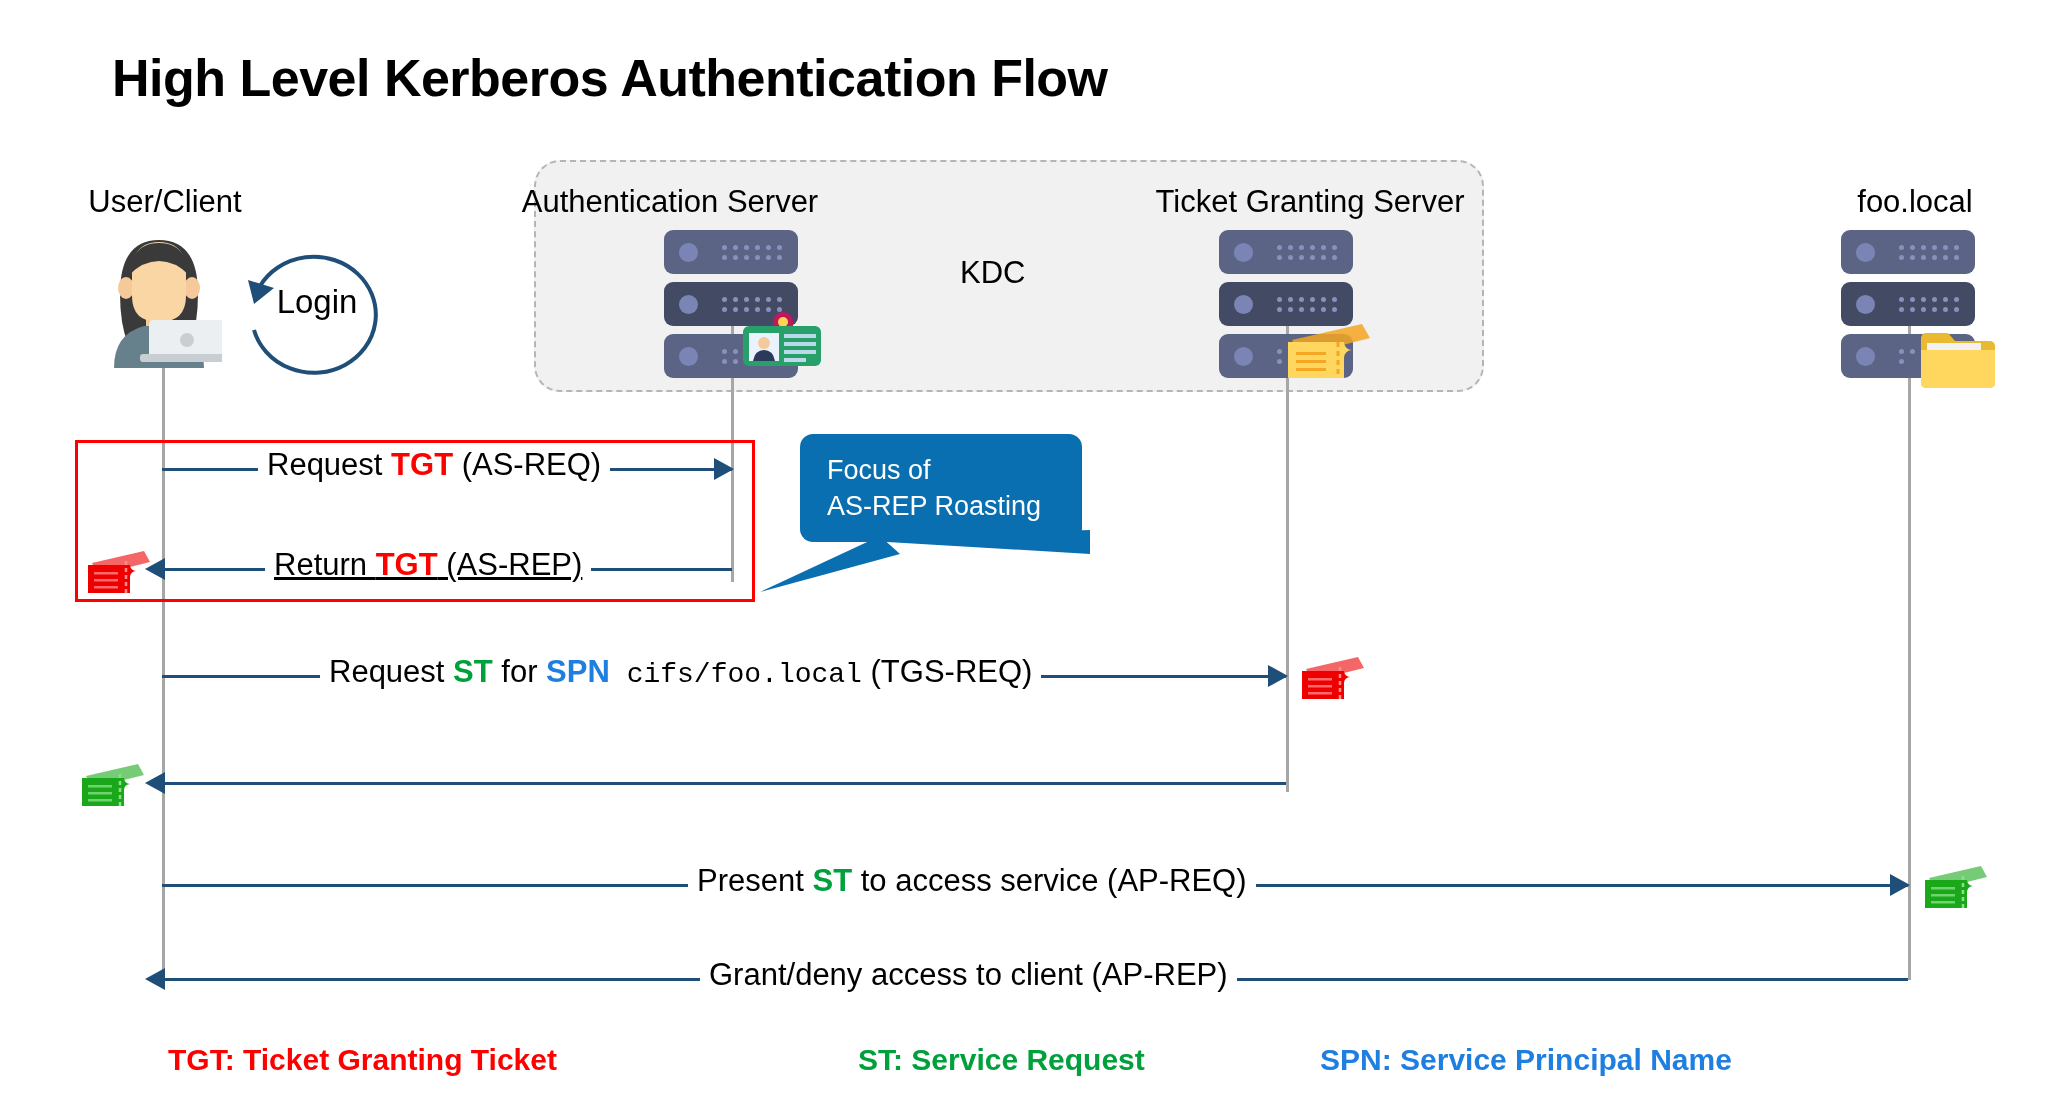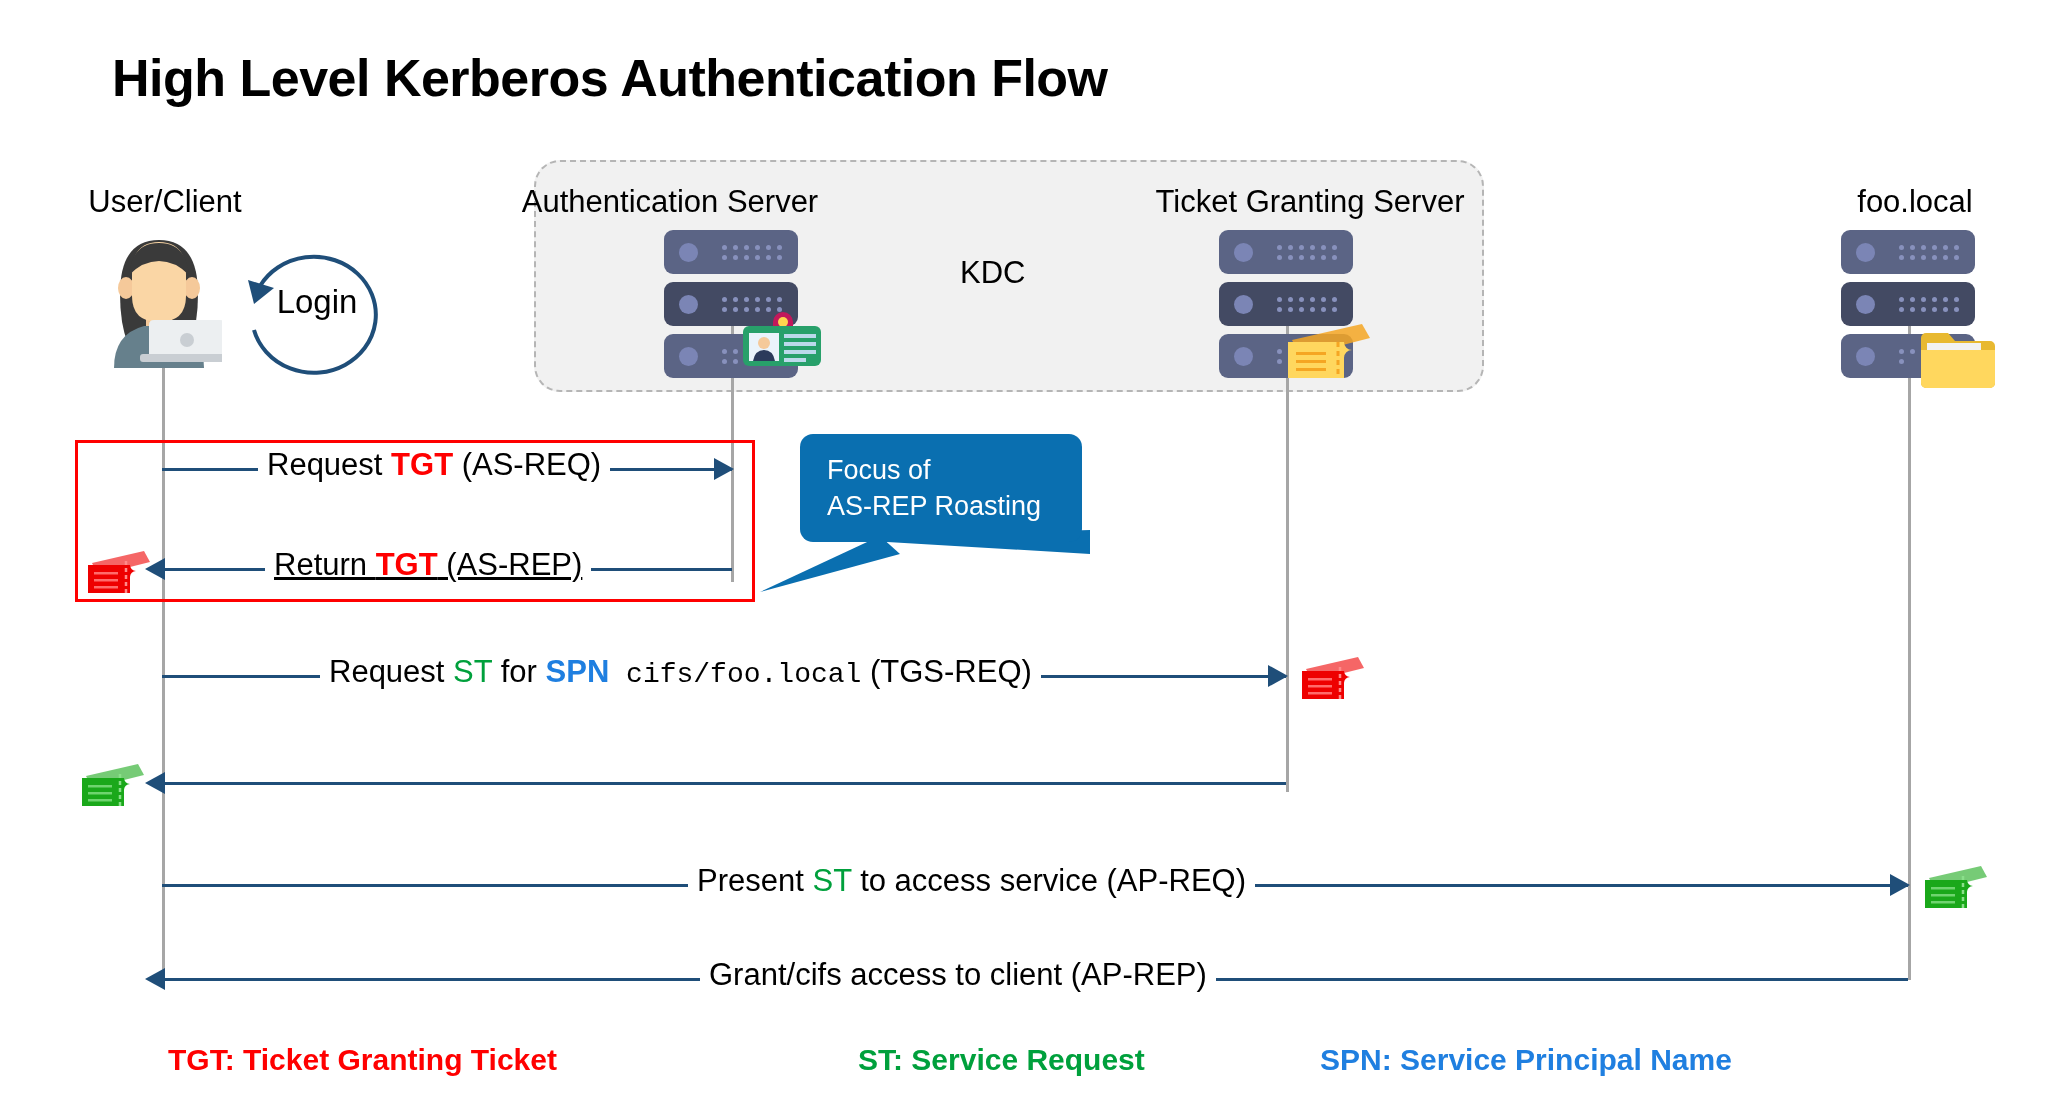--- a/index.html
+++ b/index.html
@@ -133,21 +133,21 @@
   }
 
   
   .msg-label {
     font-size: 31px;
     white-space: nowrap;
     background: #ffffff;
     padding: 0 9px;
   }
   .msg-label .tgt { color: #ff0000; font-weight: bold; }
-  .msg-label .st  { color: #00a03c; font-weight: normal; }
+  .msg-label .st  { color: #00a03c; font-weight: bold; }
   .msg-label .spn { color: #1f7fe0; font-weight: bold; }
   .msg-label .mono {
     font-family: "Liberation Mono", monospace;
     font-size: 28px;
   }
   .msg-line {
     height: 3px;
     background: #1f4e79;
   }
   .arrow-head {
@@ -473,19 +473,19 @@
       <path d="M0 16 l42 0 a6 6 0 0 0 6 6 a6 6 0 0 0 -6 6 l0 16 l-42 0 a6 6 0 0 0 -6-6 a6 6 0 0 0 6-6z" fill="#1aa81a"></path>
       <rect x="6" y="23" width="24" height="2.5" fill="#6fd46f"></rect>
       <rect x="6" y="30" width="24" height="2.5" fill="#6fd46f"></rect>
       <rect x="6" y="37" width="24" height="2.5" fill="#6fd46f"></rect>
       <line x1="38" y1="12" x2="38" y2="44" stroke="#8ae08a" stroke-width="2.5" stroke-dasharray="4,3"></line>
     </svg>
   </div>
 
   <div class="abs msg-line" style="left:162px; top:978px; width:1746px;"></div>
   <div class="abs arrow-head left" style="left:145px; top:968px;"></div>
-  <div class="abs msg-label" style="left:700px; top:957px;">Grant/cifs access to client (AP-REP)</div>
+  <div class="abs msg-label" style="left:700px; top:957px;">Grant/deny access to client (AP-REP)</div>
 
   <div class="abs legend-item" style="left:168px; top:1043px; color:#ff0000;">TGT: Ticket Granting Ticket</div>
   <div class="abs legend-item" style="left:858px; top:1043px; color:#00a03c;">ST: Service Request</div>
   <div class="abs legend-item" style="left:1320px; top:1043px; color:#1f7fe0;">SPN: Service Principal Name</div>
 
 </div>
 
 </body></html>

